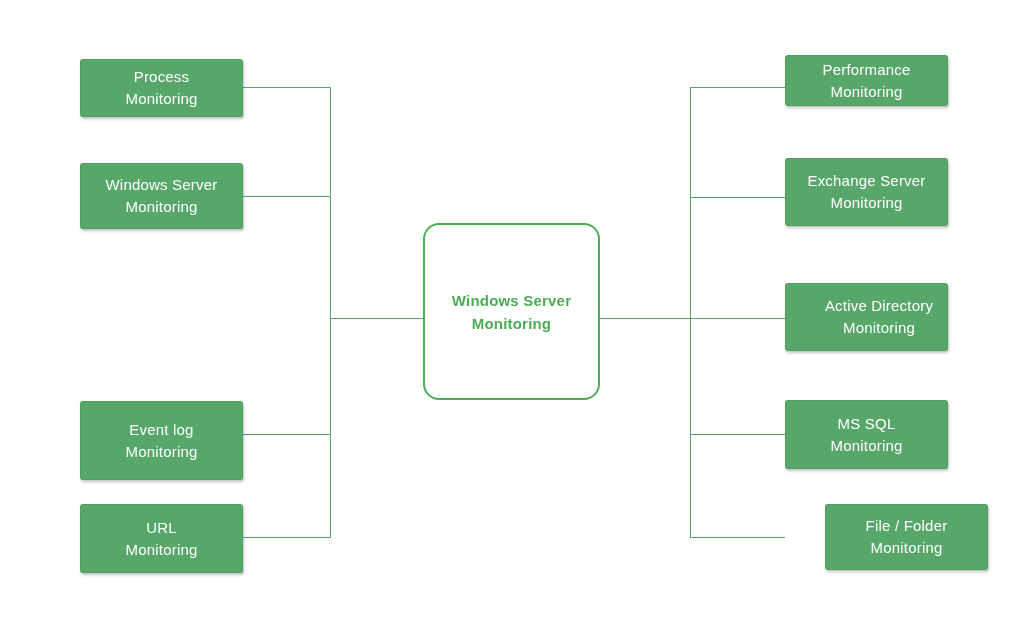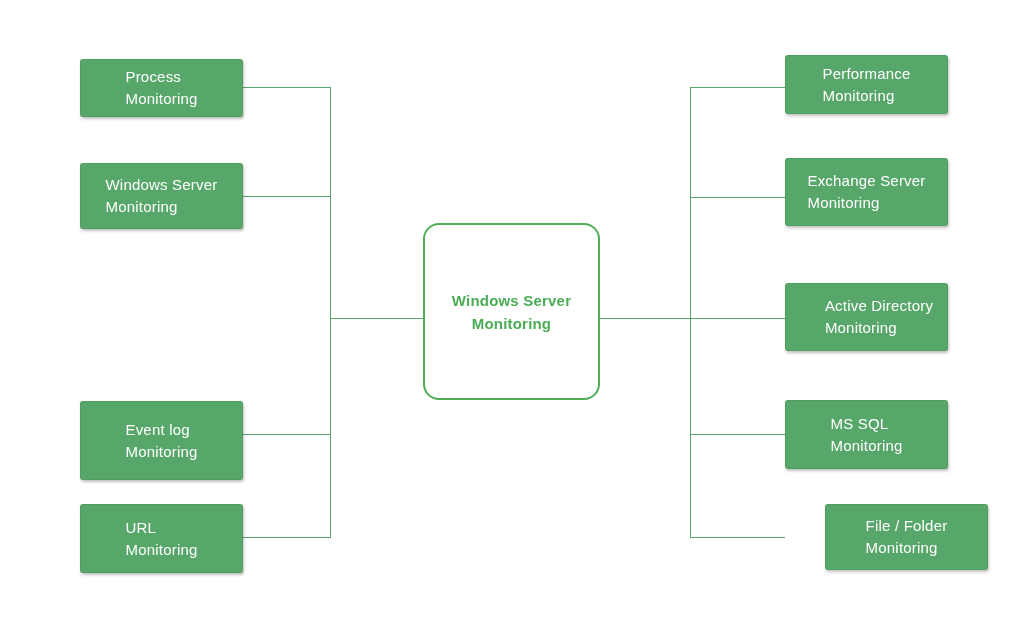--- a/index.html
+++ b/index.html
@@ -27,21 +27,21 @@
     border:1px solid rgba(0,0,0,0.06);
     border-radius:3px;
     box-shadow:1px 2px 3px rgba(0,0,0,0.25);
     color:var(--node-text);
     font-size:15px;
     line-height:22px;
     letter-spacing:0.2px;
     display:flex;
     align-items:center;
     justify-content:center;
-    text-align:left;
+    text-align:center;
   }
   .node .label{white-space:pre-line;}
   .center-node{
     position:absolute;
     left:423px;top:223px;
     width:177px;height:177px;
     background:var(--background);
     border:2px solid var(--center-border);
     border-radius:16px;
     color:var(--center-text);
@@ -60,21 +60,21 @@
     background:var(--connector);
   }
   .line.h{height:1px;}
   .line.v{width:1px;}
   
   .n-process{left:80px;top:59px;height:58px;}
   .n-winserver{left:80px;top:163px;height:66px;}
   .n-eventlog{left:80px;top:401px;height:79px;}
   .n-url{left:80px;top:504px;height:69px;}
   
-  .n-performance{left:785px;top:55px;height:59px;}
+  .n-performance{left:785px;top:55px;height:51px;}
   .n-exchange{left:785px;top:158px;height:68px;}
   .n-activedir{left:785px;top:283px;height:68px;padding-left:25px;}
   .n-mssql{left:785px;top:400px;height:69px;}
   .n-filefolder{left:825px;top:504px;height:66px;}
 </style>
 </head>
 <body>
 
 <div class="canvas">
 

